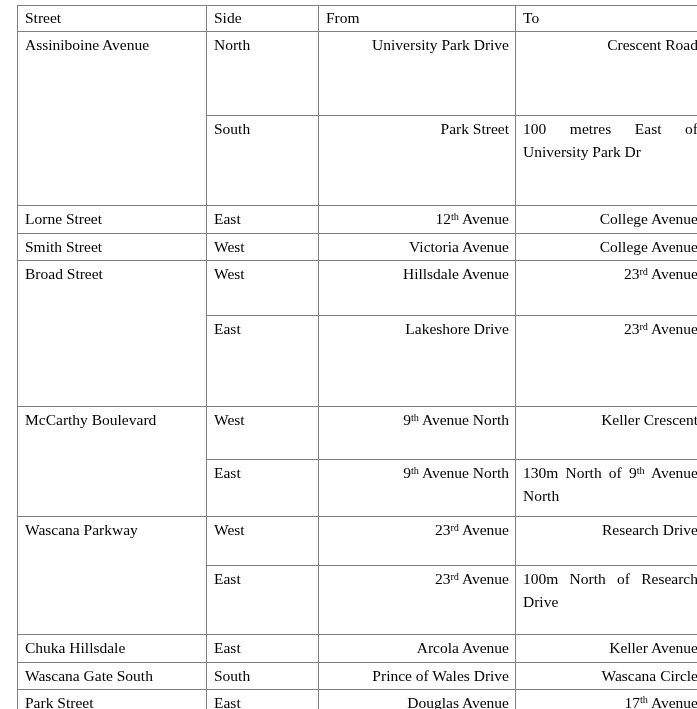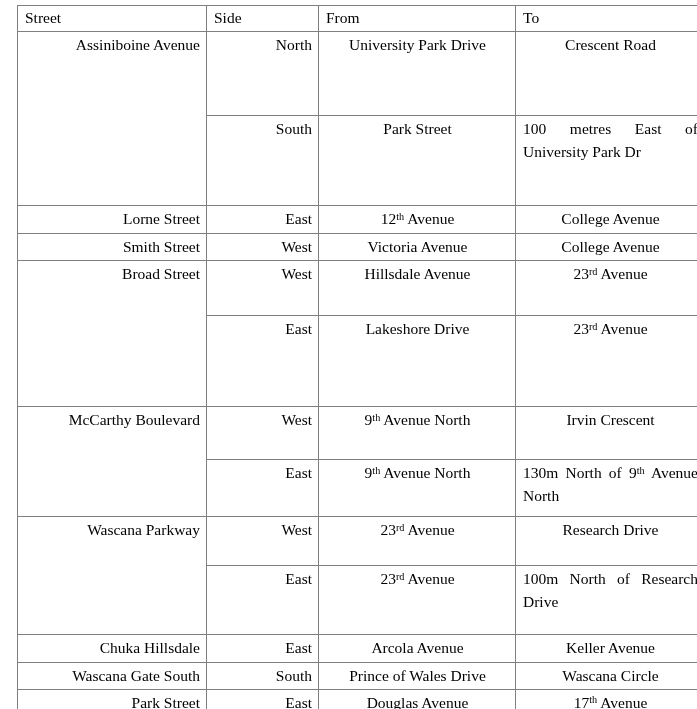--- a/index.html
+++ b/index.html
@@ -48,22 +48,22 @@
 
   
   tr.header-row th {
     text-align: left;
     vertical-align: top;
     height: 22px;
     padding-top: 1px;
   }
 
   
-  .al-left    { text-align: center; }
-  .al-center  { text-align: right; }
+  .al-left    { text-align: right; }
+  .al-center  { text-align: left; }
   .al-justify { text-align: justify; text-align-last: left; }
   .va-top     { vertical-align: top; }
   .va-mid     { vertical-align: middle; }
 
   sup {
     font-size: 0.66em;
     vertical-align: baseline;
     position: relative;
     top: -0.48em;
     line-height: 0;
@@ -149,21 +149,21 @@
             <span class="cell-txt">23<sup>rd</sup> Avenue</span>
           </td>
         </tr>
         <tr style="height: 53px;">
           <td class="al-center va-top" rowspan="2">McCarthy Boulevard</td>
           <td class="al-center va-top">West</td>
           <td class="al-left va-top">
             <span class="cell-txt">9<sup>th</sup> Avenue North</span>
           </td>
           <td class="al-left va-top">
-            <span class="cell-txt">Irvin Crescent</span>
+            <span class="cell-txt">Keller Crescent</span>
           </td>
         </tr>
         <tr style="height: 57px;">
           <td class="al-center va-top">East</td>
           <td class="al-left va-top">
             <span class="cell-txt">9<sup>th</sup> Avenue North</span>
           </td>
           <td class="al-justify va-top">
             <span class="cell-txt">130m North of 9<sup>th</sup> Avenue North</span>
           </td>

